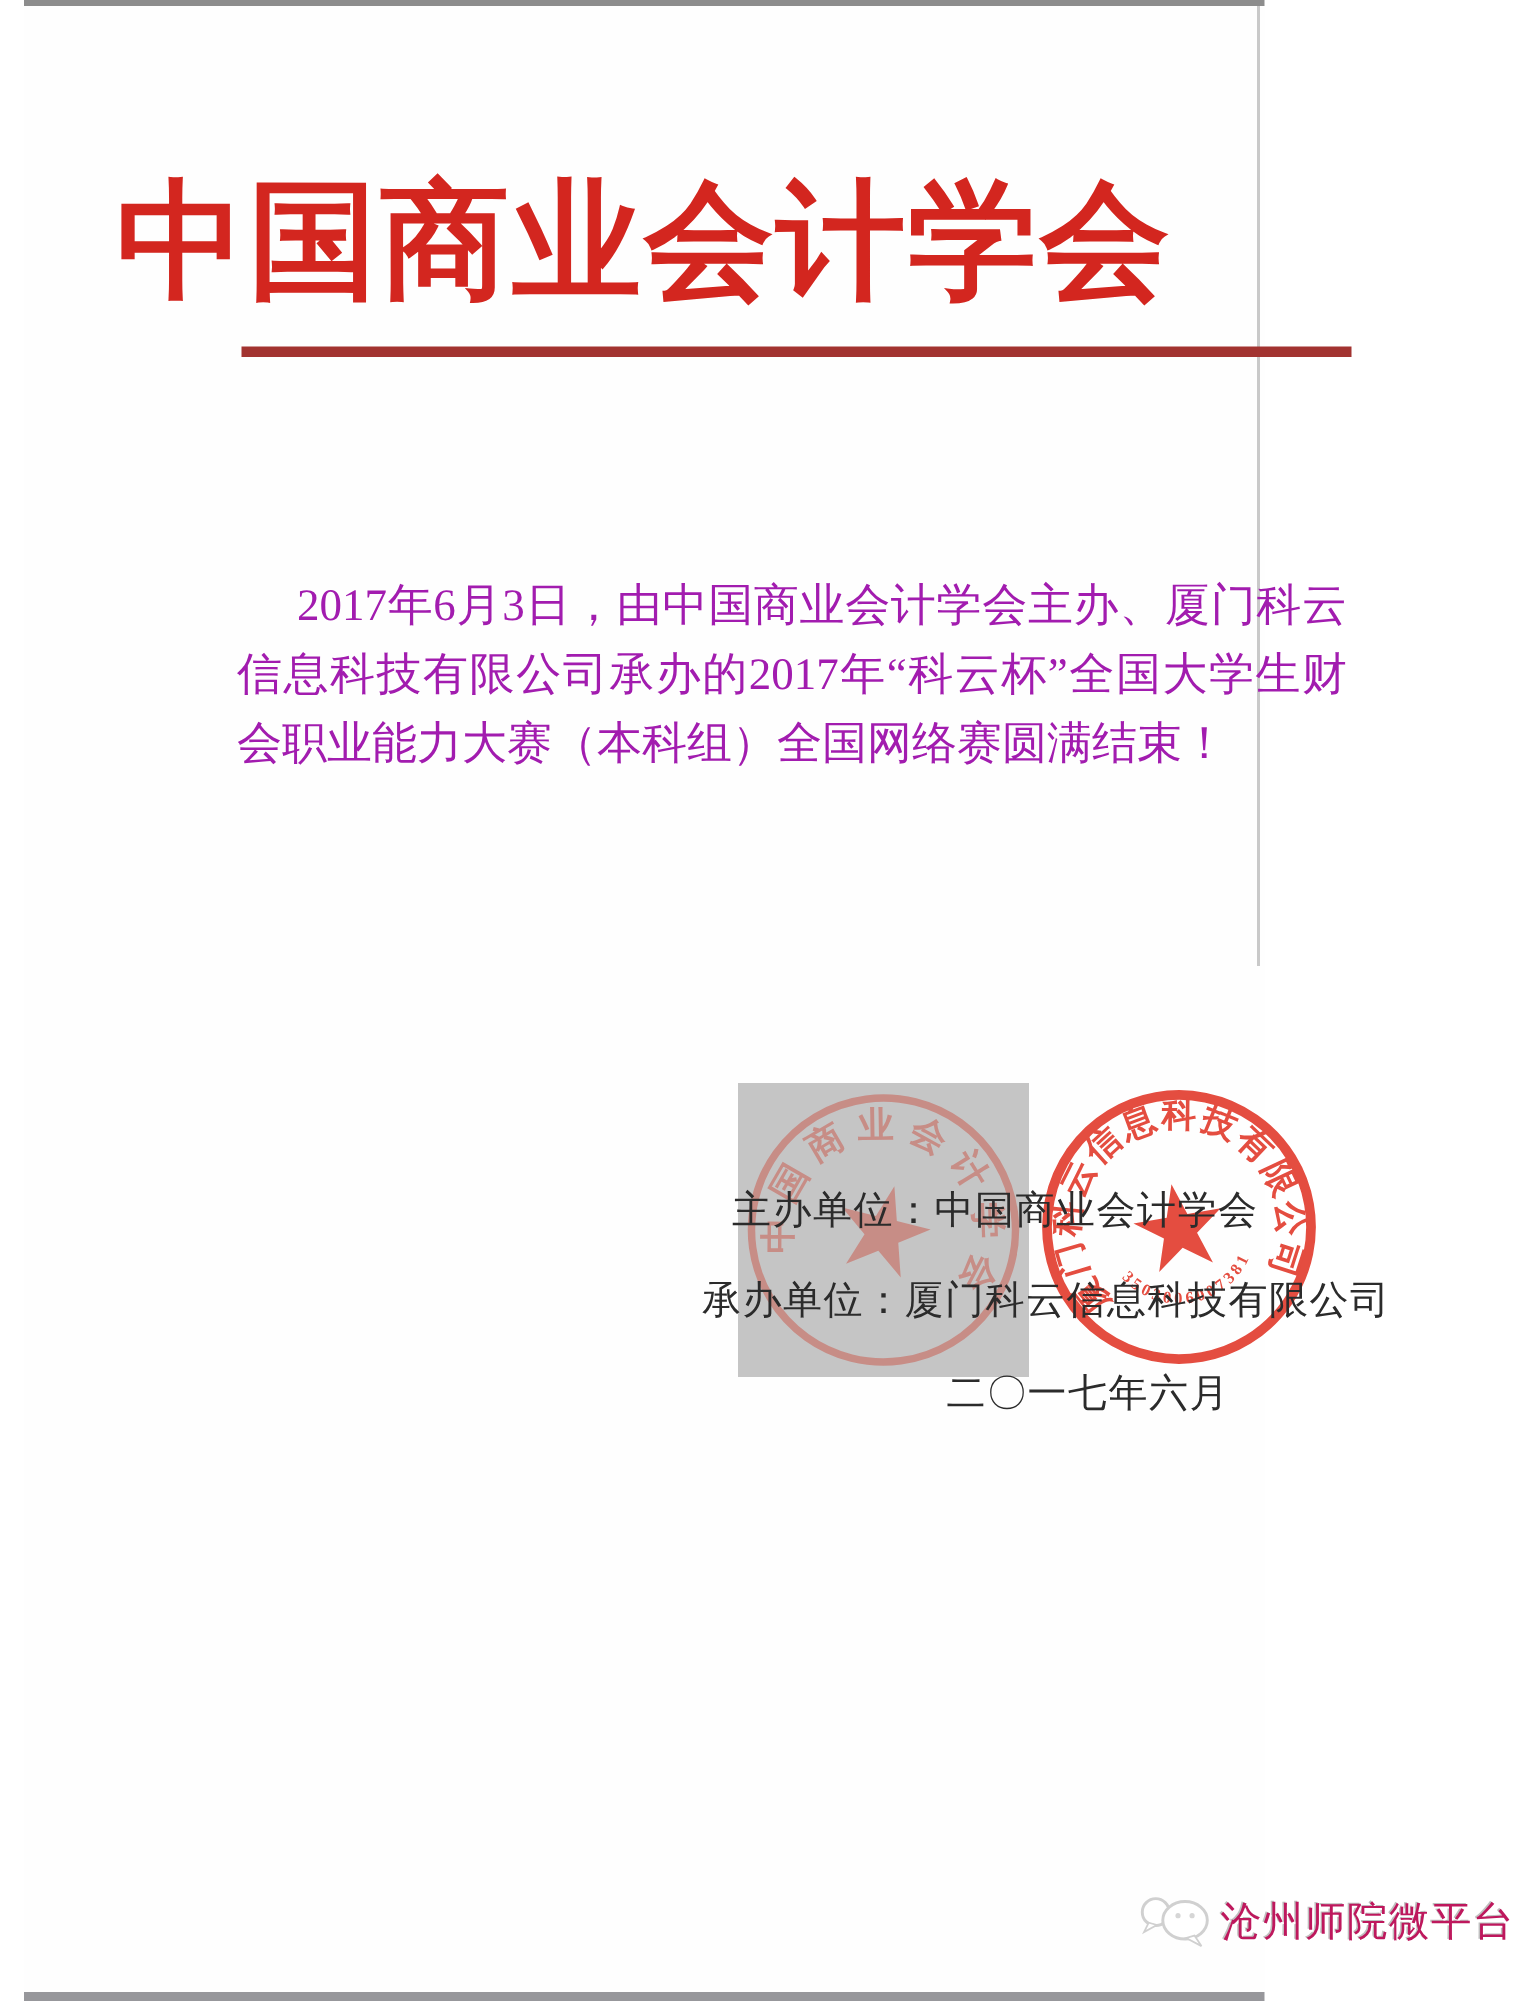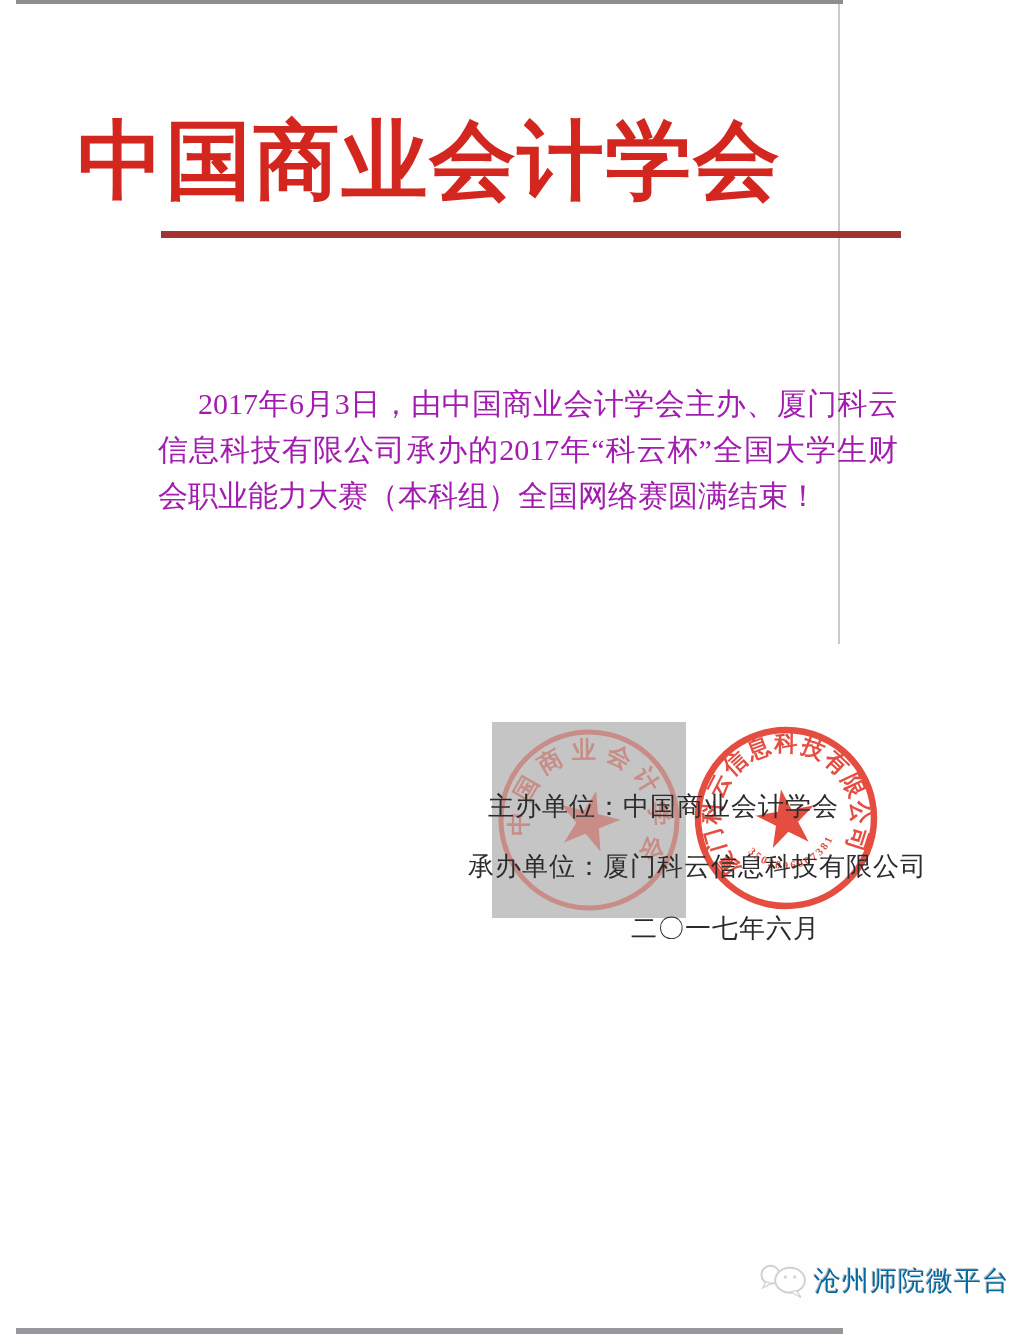--- a/index.html
+++ b/index.html
@@ -46,21 +46,21 @@
   .seal-text { font-family: "Liberation Serif", serif; font-weight: bold; }
 
   .sig-line { position: absolute; font-size: 26px; color: #2b2b2b; letter-spacing: 1px; white-space: nowrap; }
   .sig-host { left: 472px; top: 789px; }
   .sig-org  { left: 452px; top: 849px; }
   .sig-date { left: 615px; top: 911px; text-align: right; }
 
   .watermark { position: absolute; left: 742px; top: 1262px; display: flex; align-items: center; }
   .watermark-icon { width: 50px; height: 38px; margin-right: 6px; }
   .watermark-label {
-    font-size: 27px; color: #0369a1; letter-spacing: 1px; white-space: nowrap;
+    font-size: 27px; color: #be185d; letter-spacing: 1px; white-space: nowrap;
     font-family: "Liberation Sans", sans-serif;
     text-shadow: 1px 1px 0 #ffffff, -1px -1px 0 #bfbfbf;
   }
 </style>
 </head>
 <body>
 
 <div class="page">
 
   <div class="edge-top"></div>

